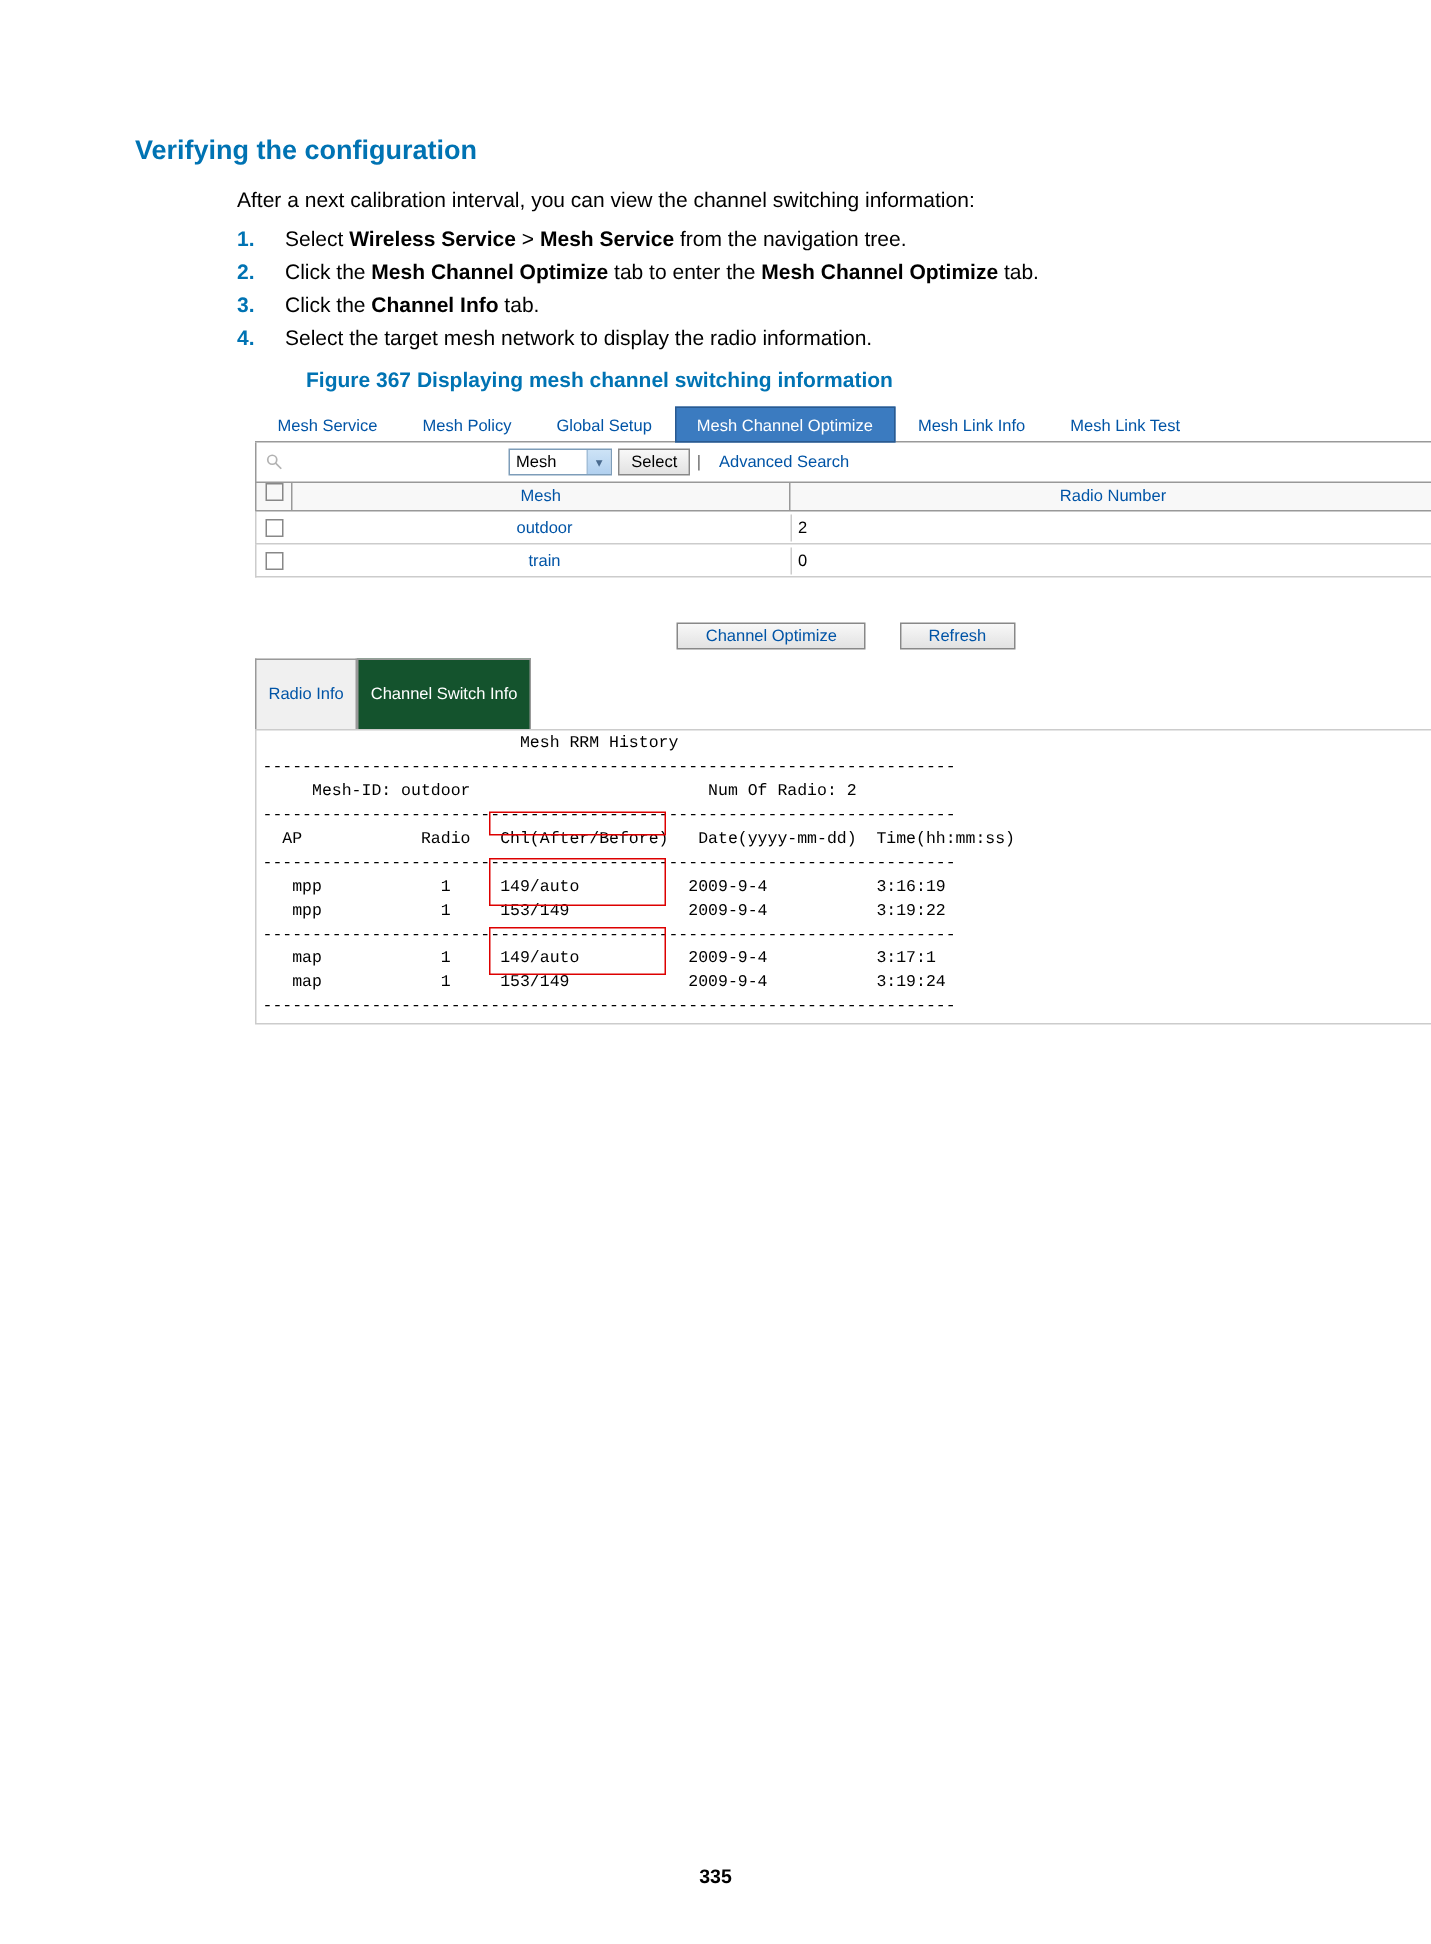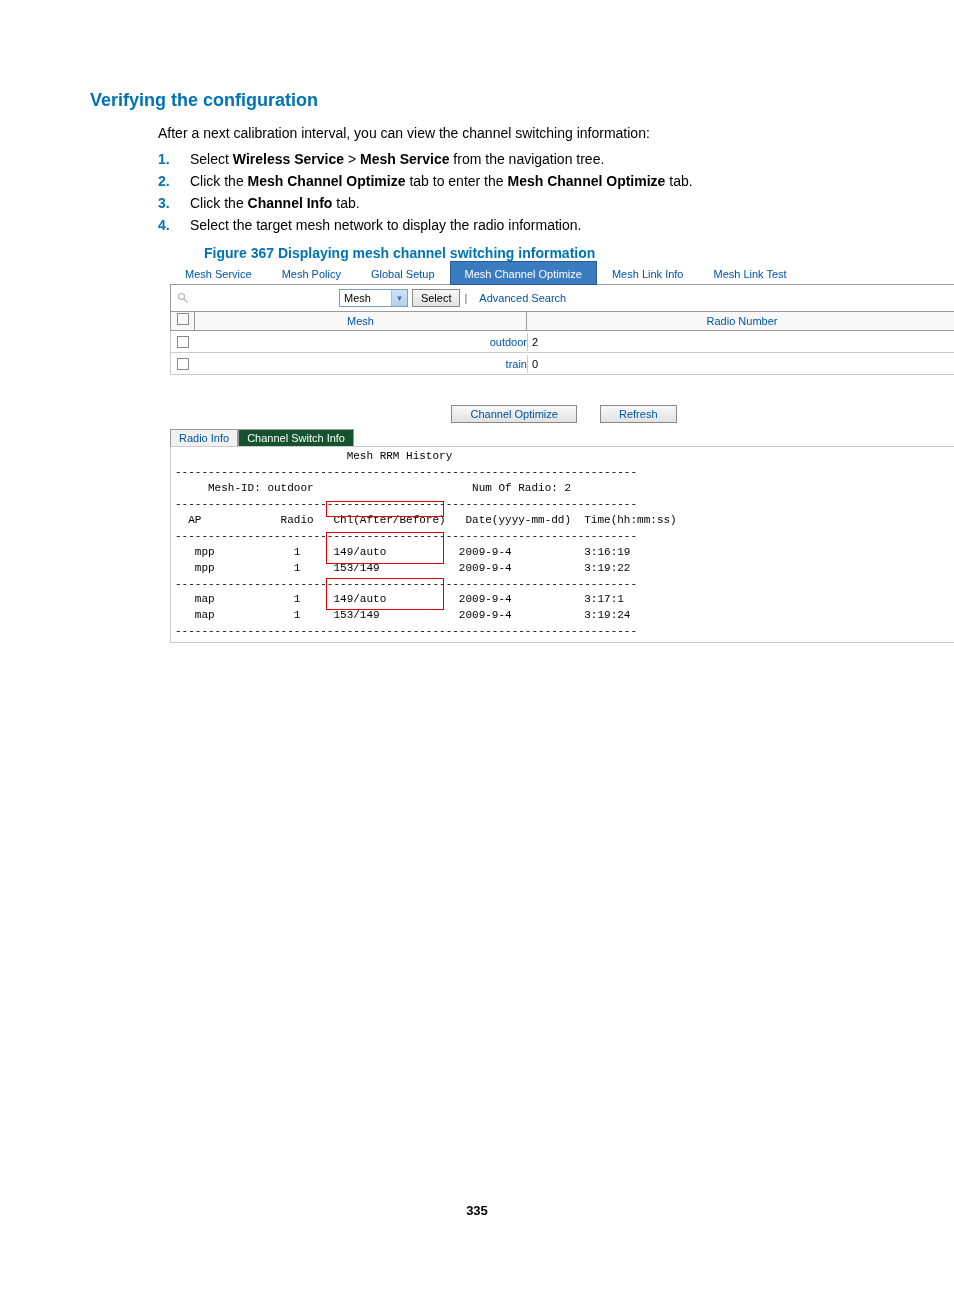--- a/index.html
+++ b/index.html
@@ -34,21 +34,21 @@
     ol li .num {
       color: #0073b3;
       font-weight: bold;
       width: 32px;
     }
     ol li .text { flex: 1; }
     .figcap {
       color: #0073b3;
       font-size: 14px;
       font-weight: bold;
-      margin: 12px 0 0 68px;
+      margin: 12px 0 10px 68px;
       padding-left: 46px;
     }
     .screenshot {
       margin-left: 80px;
       width: 788px;
       font-size: 11px;
     }
     .tabbar {
       display: flex;
       height: 24px;
@@ -130,21 +130,21 @@
     .col-mesh { flex: 0 0 332px; text-align: center; color: #0054a6; border-right: 1px solid #999; padding: 3px 0;}
     .col-radio { flex: 1; text-align: center; color: #0054a6; padding: 3px 0;}
     .grid-row {
       display: flex;
       border: 1px solid #ccc;
       border-top: none;
       height: 22px;
       align-items: center;
     }
     .grid-row .col-cb { border-right: none; }
-    .grid-row .col-mesh { color: #0054a6; text-align: right; padding-left: 4px; border-right: none;}
+    .grid-row .col-mesh { color: #0054a6; text-align: center; padding-left: 4px; border-right: none;}
     .grid-row .col-mesh.normal { color: #0054a6; }
     .grid-row .col-radio { color: #000; text-align: left; padding-left: 4px; border-left: 1px solid #ccc;}
     .cbox {
       width: 12px; height: 12px; border: 1px solid #888; display: inline-block; vertical-align: middle;
     }
     .actionbar {
       text-align: center;
       padding: 30px 0 6px 0;
     }
     .action-btn {
@@ -156,21 +156,21 @@
       color: #0054a6;
       margin: 0 10px;
       cursor: pointer;
     }
     .sub-tabbar {
       display: flex;
       margin-top: 0;
       margin-left: 0;
     }
     .sub-tab {
-      padding: 2px 8px;
+      padding: 17px 8px;
       border: 1px solid #999;
       border-bottom: none;
       font-size: 11px;
       color: #0054a6;
       background: #f0f0f0;
       cursor: pointer;
     }
     .sub-tab.active {
       background: #14532d;
       color: #fff;

